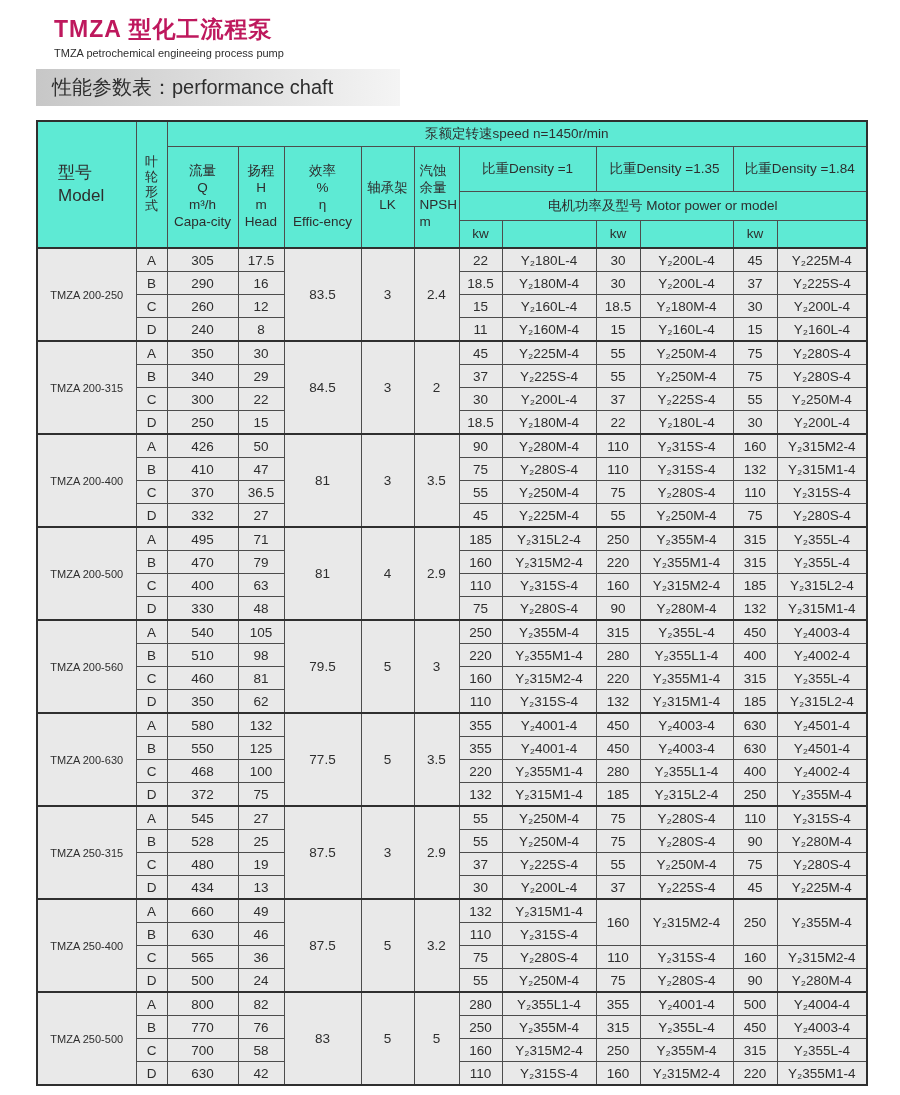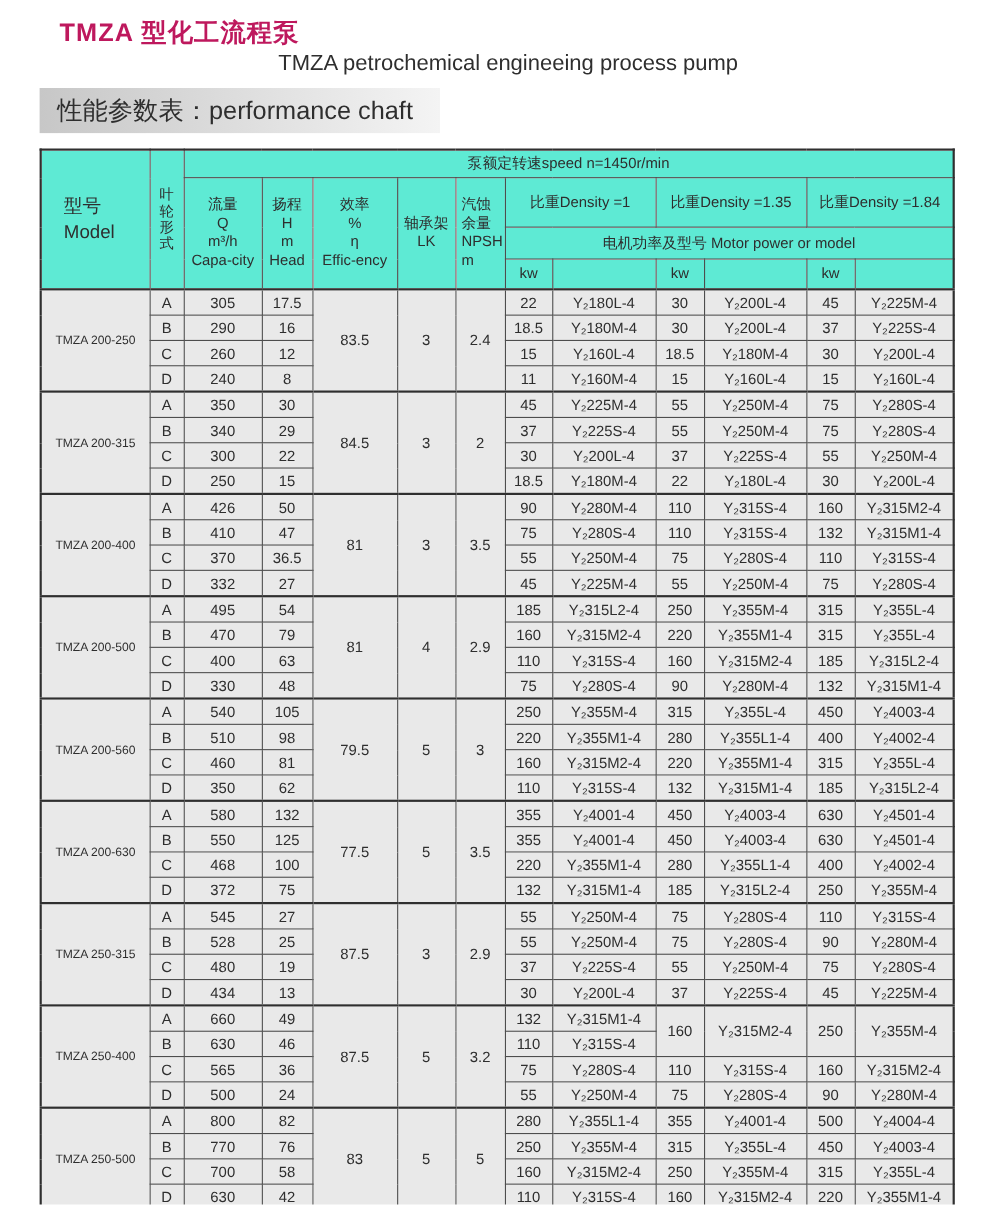--- a/index.html
+++ b/index.html
@@ -1,22 +1,22 @@
 <!DOCTYPE html>
 <html><head>
 <meta charset="utf-8">
 <style>
   html,body { margin:0; padding:0; background:#fff; color:#2e2e2e;
               font-family:"Liberation Sans", sans-serif; }
   .page { width:900px; height:1095px; box-sizing:border-box; padding:6px 30px 0 30px; overflow:hidden; }
 
   .title { font-size:23px; font-weight:bold; color:#be185d; margin:8px 0 2px 24px; letter-spacing:1px; }
-  .subtitle { font-size:20px; margin:0 0 10px 24px;text-align:center; }
+  .subtitle { font-size:11px; margin:0 0 10px 24px; }
   .section-bar { margin:6px 0 14px 6px; width:338px; padding:5px 10px 5px 16px;
-                 font-size:23px; background:linear-gradient(90deg,#c7c7c7,#f4f4f4); }
+                 font-size:20px; background:linear-gradient(90deg,#c7c7c7,#f4f4f4); }
 
   table.perf { border-collapse:collapse; table-layout:fixed; width:832px; margin-left:6px;
                border:2px solid #2f2f2f; }
   th,td { border:1px solid #4d4d4d; text-align:center; vertical-align:middle;
           font-size:13.5px; font-weight:normal; overflow:hidden; }
   thead th { background:#5eead4; white-space:pre-line; line-height:1.25; }
   tbody td { background:#e9e9e9; height:20px; padding:1px 2px; }
 
   .h-row1 th { height:22px; }
   .h-row2 th.dens { height:42px; font-size:13.5px; }
@@ -239,21 +239,21 @@
           <td>Y₂225M-4</td>
           <td>55</td>
           <td>Y₂250M-4</td>
           <td>75</td>
           <td>Y₂280S-4</td>
         </tr>
         <tr class="group-start">
           <td class="model-cell" rowspan="4">TMZA 200-500</td>
           <td>A</td>
           <td>495</td>
-          <td>54</td>
+          <td>71</td>
           <td rowspan="4">81</td>
           <td rowspan="4">4</td>
           <td rowspan="4">2.9</td>
           <td>185</td>
           <td>Y₂315L2-4</td>
           <td>250</td>
           <td>Y₂355M-4</td>
           <td>315</td>
           <td>Y₂355L-4</td>
         </tr>

